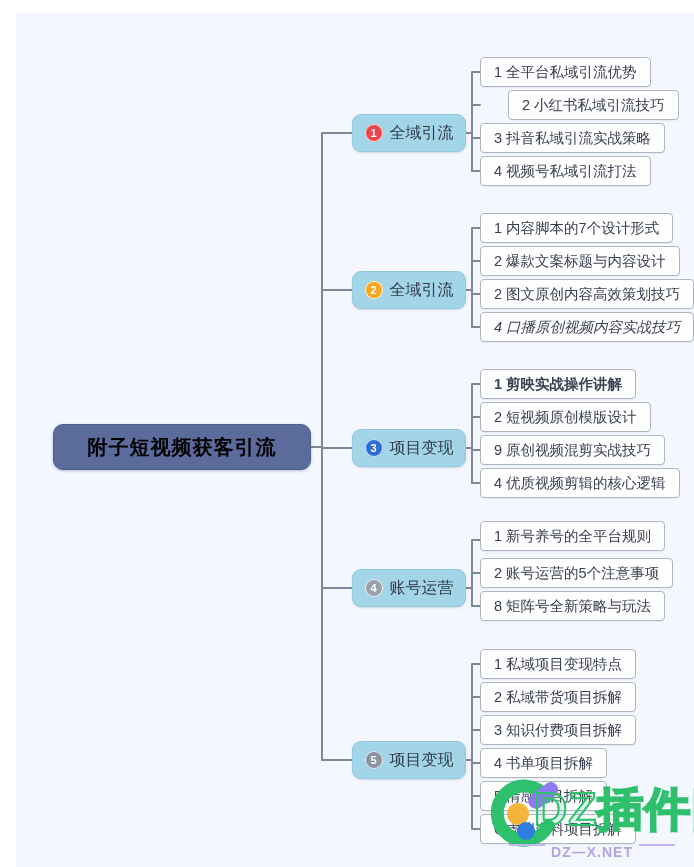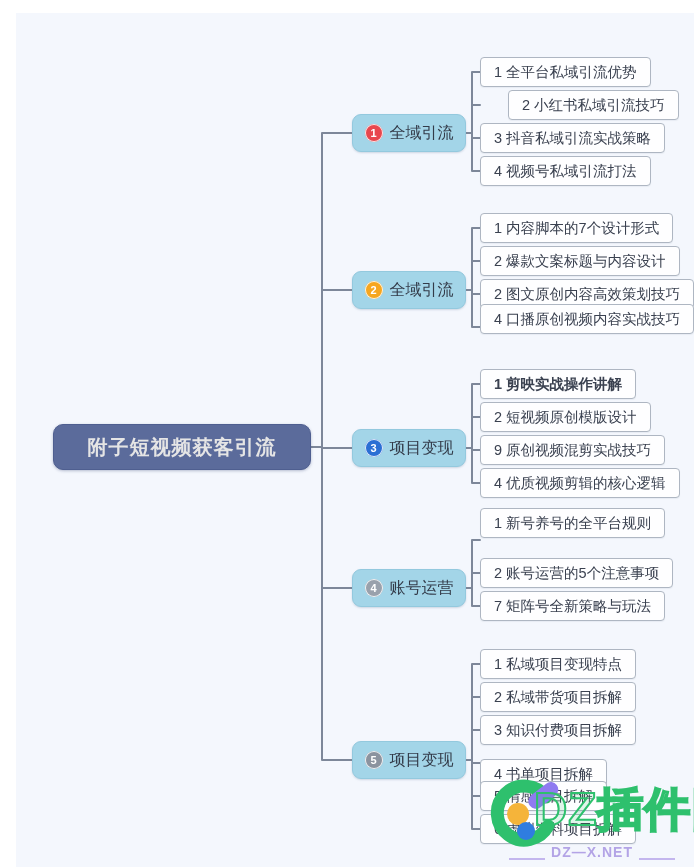--- a/index.html
+++ b/index.html
@@ -2,36 +2,36 @@
 <html><head>
 <meta charset="utf-8">
 <style>
   html,body{margin:0;padding:0;}
   body{font-family:"Liberation Sans","DejaVu Sans",sans-serif;background:#fff;}
   .page{position:relative;width:694px;height:867px;background:#ffffff;overflow:hidden;}
   .canvas{position:absolute;left:16px;top:13px;right:0;bottom:0;background:#f4f7fd;}
   svg.links{position:absolute;left:0;top:0;z-index:1;}
   .node{position:absolute;z-index:2;box-sizing:border-box;display:flex;align-items:center;}
   .root-node{left:53px;top:424px;width:258px;height:46px;background:#5b6b9b;border:1px solid #4f5f90;
-    border-radius:10px;justify-content:center;color:#e5e5e5;font-size:20px;font-weight:bold;letter-spacing:1px;
+    border-radius:10px;justify-content:center;color:#000000;font-size:20px;font-weight:bold;letter-spacing:1px;
     box-shadow:0 1px 3px rgba(60,75,120,.35);cursor:pointer;}
   .branch{left:352px;width:114px;height:38px;background:#a3d5e8;border:1px solid #93c9de;border-radius:9px;
     justify-content:center;gap:7px;color:#333b49;font-size:16px;cursor:pointer;
     box-shadow:0 1px 2px rgba(90,120,150,.25);}
   .badge{width:18px;height:18px;border-radius:50%;color:#fff;font-size:11px;font-weight:bold;
     display:flex;align-items:center;justify-content:center;flex:0 0 auto;
     box-shadow:inset 0 0 0 1px rgba(255,255,255,.85);}
   .child{left:480px;height:30px;background:#fefeff;border:1px solid #aeb6c2;border-radius:4px;
     padding:0 13px;font-size:14.5px;color:#3a4150;white-space:nowrap;cursor:pointer;
     box-shadow:0 1px 1px rgba(70,85,110,.07);}
   .watermark{position:absolute;left:452px;top:770px;width:242px;height:96px;z-index:5;pointer-events:none;}
   .wm-logo{position:absolute;left:36px;top:8px;}
   .wm-title{position:absolute;left:82px;top:16px;font-size:46px;font-weight:700;line-height:1;
     letter-spacing:1px;color:rgba(46,192,109,0.14);-webkit-text-stroke:2px #2ec06d;white-space:nowrap;}
-  .wm-sub{position:absolute;left:50px;top:74px;width:180px;display:flex;align-items:flex-end;
+  .wm-sub{position:absolute;left:50px;top:74px;width:180px;display:flex;align-items:flex-start;
     justify-content:center;gap:6px;}
   .wm-dash{display:inline-block;width:36px;height:2px;background:#c3b6ee;}
   .wm-sub-text{font-size:14px;font-weight:bold;letter-spacing:1px;color:#b3a4e6;white-space:nowrap;}
 </style>
 </head>
 <body>
 
 <div class="page">
   <div class="canvas"></div>
   <svg class="links" width="694" height="867" id="links">
@@ -65,21 +65,21 @@
       </div>
       <div class="node child" style="top: 213px;">
         <span>1 内容脚本的7个设计形式</span>
       </div>
       <div class="node child" style="top: 246px;">
         <span>2 爆款文案标题与内容设计</span>
       </div>
       <div class="node child" style="top: 279px;">
         <span>2 图文原创内容高效策划技巧</span>
       </div>
-      <div class="node child" style="top: 304px;">
+      <div class="node child" style="top: 312px; font-style: italic;">
         <span>4 口播原创视频内容实战技巧</span>
       </div>
       <div class="node branch" style="top: 429px;">
         <span class="badge" style="background: rgb(43, 111, 212);">3</span>
         <span>项目变现</span>
       </div>
       <div class="node child" style="top: 369px; font-weight: bold;">
         <span>1 剪映实战操作讲解</span>
       </div>
       <div class="node child" style="top: 402px; align-items: center;">
@@ -88,43 +88,43 @@
       <div class="node child" style="top: 435px;">
         <span>9 原创视频混剪实战技巧</span>
       </div>
       <div class="node child" style="top: 468px;">
         <span>4 优质视频剪辑的核心逻辑</span>
       </div>
       <div class="node branch" style="top: 569px;">
         <span class="badge" style="background: rgb(153, 161, 172);">4</span>
         <span>账号运营</span>
       </div>
-      <div class="node child" style="top: 508px;">
+      <div class="node child" style="top: 521px;">
         <span>1 新号养号的全平台规则</span>
       </div>
       <div class="node child" style="top: 558px;">
         <span>2 账号运营的5个注意事项</span>
       </div>
       <div class="node child" style="top: 591px;">
-        <span>7 矩阵号全新策略与玩法</span>
+        <span>8 矩阵号全新策略与玩法</span>
       </div>
       <div class="node branch" style="top: 741px;">
         <span class="badge" style="background: rgb(139, 147, 159);">5</span>
         <span>项目变现</span>
       </div>
       <div class="node child" style="top: 649px; text-align: right;">
         <span>1 私域项目变现特点</span>
       </div>
       <div class="node child" style="top: 682px;">
         <span>2 私域带货项目拆解</span>
       </div>
       <div class="node child" style="top: 715px;">
         <span>3 知识付费项目拆解</span>
       </div>
-      <div class="node child" style="top: 748px; margin-top: 11px;">
+      <div class="node child" style="top: 748px;">
         <span>4 书单项目拆解</span>
       </div>
       <div class="node child" style="top: 781px;">
         <span>5 情感项目拆解</span>
       </div>
       <div class="node child" style="top: 814px;">
         <span>6 虚拟资料项目拆解</span>
       </div>
     </div>
 

